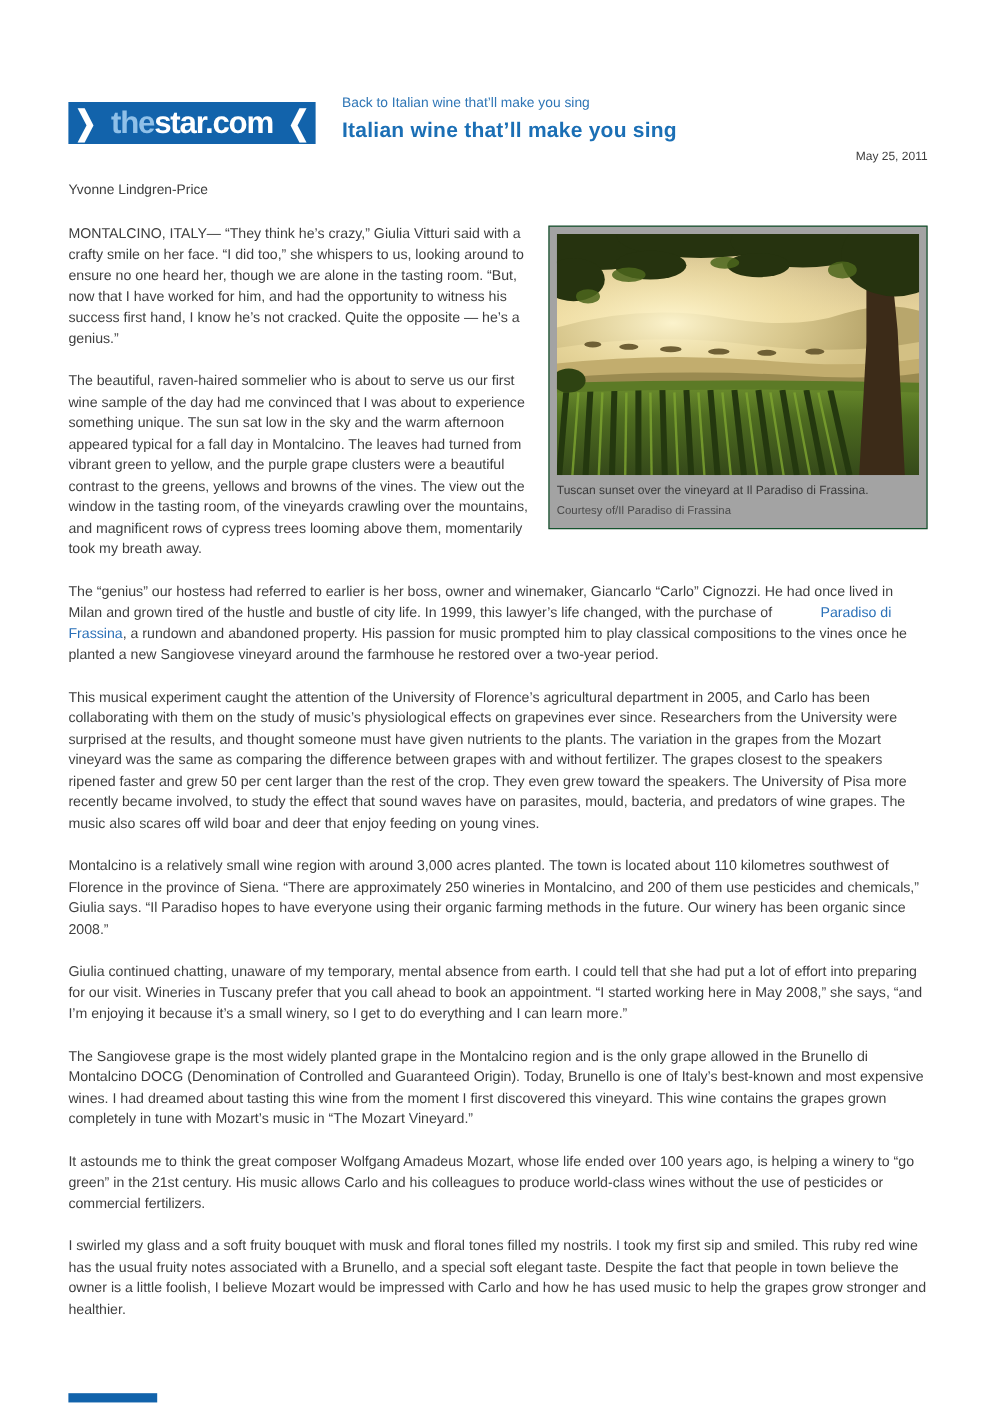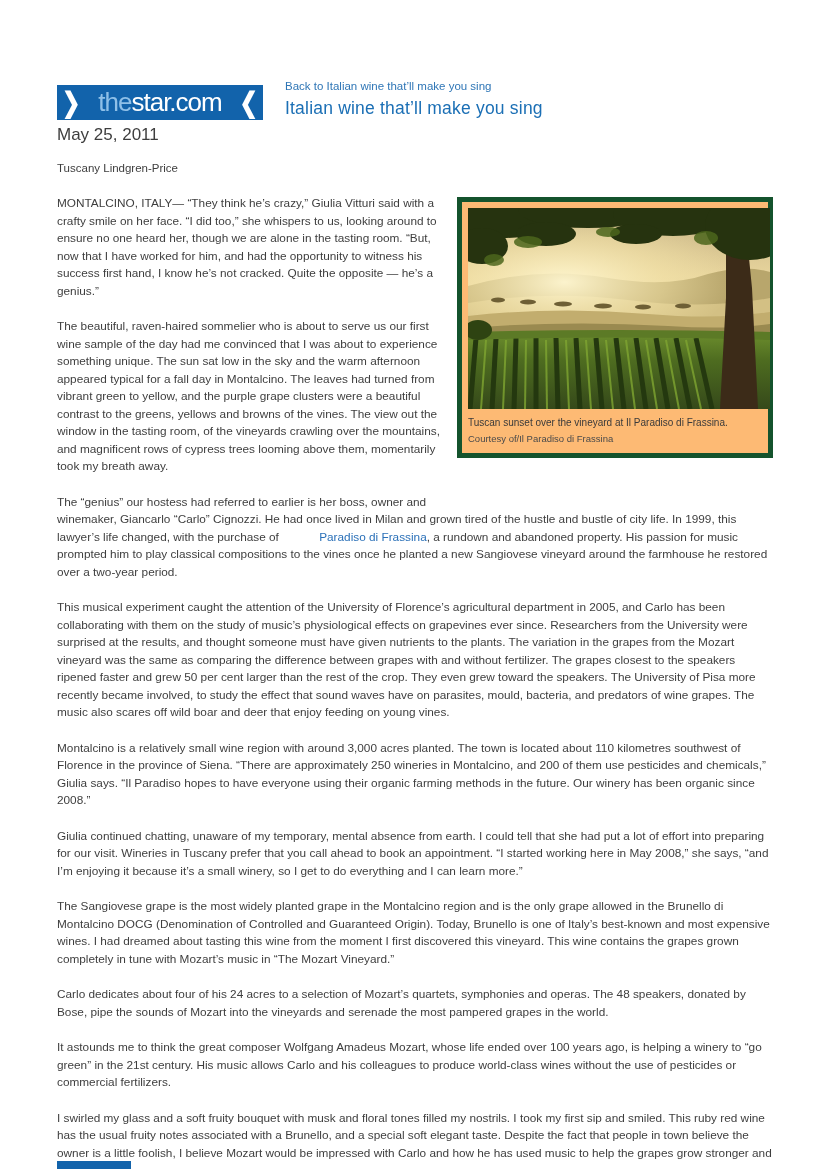--- a/index.html
+++ b/index.html
@@ -4,39 +4,39 @@
 <style>
   html,body{margin:0;padding:0;background:#ffffff;}
   body{font-family:"Liberation Sans", sans-serif;}
   .page{position:relative;width:827px;height:1169px;background:#ffffff;overflow:hidden;}
   .content{position:absolute;left:57px;top:85px;width:716px;}
 
   
   .masthead{position:relative;height:35px;}
   .logo{position:absolute;left:0;top:0;width:206px;height:35px;background:#1263ab;display:flex;align-items:center;justify-content:space-between;padding:0 5px;box-sizing:border-box;cursor:pointer;}
   .logo .chev{color:#ffffff;font-size:22px;font-weight:bold;line-height:35px;transform:scaleY(1.25);}
-  .logo .wordmark{font-size:26px;font-weight:normal;letter-spacing:-1px;line-height:35px;white-space:nowrap;}
+  .logo .wordmark{font-size:26px;font-weight:bold;letter-spacing:-1px;line-height:35px;white-space:nowrap;}
   .logo .word-the{color:#8fc0e8;}
   .logo .word-star{color:#ffffff;}
 
   .header-text{position:absolute;left:228px;top:-9px;width:488px;}
   .back-link{color:#2f76b6;font-size:11.5px;text-decoration:none;display:inline-block;cursor:pointer;}
-  .page-title{color:#1b6fb5;font-size:17.5px;font-weight:normal;margin-top:4px;letter-spacing:0.2px;}
+  .page-title{color:#1b6fb5;font-size:17.5px;font-weight:bold;margin-top:4px;letter-spacing:0.2px;}
 
-  .date-line{color:#3e3e3e;font-size:17px;margin-top:5px;}
+  .date-line{color:#3e3e3e;font-size:10px;margin-top:5px;text-align:right;}
   .author-line{color:#3e3e3e;font-size:11.5px;margin-top:17px;}
 
   
   .article{margin-top:21px;color:#3e3e3e;font-size:11.8px;line-height:17.5px;}
   .article p{margin:18px 0 0 0;}
   .article p:first-child{margin-top:0;}
   .inline-link{color:#2a70b8;text-decoration:none;cursor:pointer;padding-left:37px;}
 
   
-  .photo-figure{float:right;width:316px;box-sizing:border-box;border:5px solid #14532d;background:#fdba74;padding:6px;margin:2px 0 36px 10px;}
+  .photo-figure{float:right;width:316px;box-sizing:border-box;border:1px solid #14532d;background:#a3a3a3;padding:6px;margin:2px 0 36px 10px;}
   .photo-frame{width:302px;height:201px;overflow:hidden;display:block;}
   .photo-frame svg{display:block;}
   .photo-caption{font-size:10px;color:#3a3a3a;line-height:13px;margin-top:7px;}
   .photo-credit{font-size:9.5px;color:#4a4a4a;line-height:12px;margin-top:4px;text-align:left;padding-bottom:2px;}
 
   
   .logo-fragment{position:absolute;left:57px;top:1161px;width:74px;height:8px;background:#1263ab;}
 </style>
 </head>
 <body>
@@ -50,21 +50,21 @@
         <span class="wordmark"><span class="word-the">the</span><span class="word-star">star.com</span></span>
         <span class="chev">❮</span>
       </div>
       <div class="header-text">
         <a class="back-link">Back to Italian wine that’ll make you sing</a>
         <div class="page-title">Italian wine that’ll make you sing</div>
       </div>
     </div>
 
     <div class="date-line">May 25, 2011</div>
-    <div class="author-line">Tuscany Lindgren-Price</div>
+    <div class="author-line">Yvonne Lindgren-Price</div>
 
     <div class="article">
 
       <div class="photo-figure">
         <span class="photo-frame">
           <svg width="302" height="201" viewBox="0 0 302 201" xmlns="http://www.w3.org/2000/svg">
             <defs>
               <linearGradient id="sky" x1="0" y1="0" x2="0" y2="1">
                 <stop offset="0" stop-color="#c4b184"></stop>
                 <stop offset="0.5" stop-color="#e7d49c"></stop>
@@ -149,20 +149,19 @@
         <div class="photo-credit">Courtesy of/Il Paradiso di Frassina</div>
       </div>
 
       <p>MONTALCINO, ITALY— “They think he’s crazy,” Giulia Vitturi said with a crafty smile on her face. “I did too,” she whispers to us, looking around to ensure no one heard her, though we are alone in the tasting room. “But, now that I have worked for him, and had the opportunity to witness his success first hand, I know he’s not cracked. Quite the opposite — he’s a genius.”</p>
       <p>The beautiful, raven-haired sommelier who is about to serve us our first wine sample of the day had me convinced that I was about to experience something unique. The sun sat low in the sky and the warm afternoon appeared typical for a fall day in Montalcino. The leaves had turned from vibrant green to yellow, and the purple grape clusters were a beautiful contrast to the greens, yellows and browns of the vines. The view out the window in the tasting room, of the vineyards crawling over the mountains, and magnificent rows of cypress trees looming above them, momentarily took my breath away.</p>
       <p><span>The “genius” our hostess had referred to earlier is her boss, owner and winemaker, Giancarlo “Carlo” Cignozzi. He had once lived in Milan and grown tired of the hustle and bustle of city life. In 1999, this lawyer’s life changed, with the purchase of </span><a class="inline-link">Paradiso di Frassina</a><span>, a rundown and abandoned property. His passion for music prompted him to play classical compositions to the vines once he planted a new Sangiovese vineyard around the farmhouse he restored over a two-year period.</span></p>
       <p>This musical experiment caught the attention of the University of Florence’s agricultural department in 2005, and Carlo has been collaborating with them on the study of music’s physiological effects on grapevines ever since. Researchers from the University were surprised at the results, and thought someone must have given nutrients to the plants. The variation in the grapes from the Mozart vineyard was the same as comparing the difference between grapes with and without fertilizer. The grapes closest to the speakers ripened faster and grew 50 per cent larger than the rest of the crop. They even grew toward the speakers. The University of Pisa more recently became involved, to study the effect that sound waves have on parasites, mould, bacteria, and predators of wine grapes. The music also scares off wild boar and deer that enjoy feeding on young vines.</p>
       <p>Montalcino is a relatively small wine region with around 3,000 acres planted. The town is located about 110 kilometres southwest of Florence in the province of Siena. “There are approximately 250 wineries in Montalcino, and 200 of them use pesticides and chemicals,” Giulia says. “Il Paradiso hopes to have everyone using their organic farming methods in the future. Our winery has been organic since 2008.”</p>
       <p>Giulia continued chatting, unaware of my temporary, mental absence from earth. I could tell that she had put a lot of effort into preparing for our visit. Wineries in Tuscany prefer that you call ahead to book an appointment. “I started working here in May 2008,” she says, “and I’m enjoying it because it’s a small winery, so I get to do everything and I can learn more.”</p>
       <p>The Sangiovese grape is the most widely planted grape in the Montalcino region and is the only grape allowed in the Brunello di Montalcino DOCG (Denomination of Controlled and Guaranteed Origin). Today, Brunello is one of Italy’s best-known and most expensive wines. I had dreamed about tasting this wine from the moment I first discovered this vineyard. This wine contains the grapes grown completely in tune with Mozart’s music in “The Mozart Vineyard.”</p>
-      <p>Carlo dedicates about four of his 24 acres to a selection of Mozart’s quartets, symphonies and operas. The 48 speakers, donated by Bose, pipe the sounds of Mozart into the vineyards and serenade the most pampered grapes in the world.</p>
       <p>It astounds me to think the great composer Wolfgang Amadeus Mozart, whose life ended over 100 years ago, is helping a winery to “go green” in the 21st century. His music allows Carlo and his colleagues to produce world-class wines without the use of pesticides or commercial fertilizers.</p>
       <p>I swirled my glass and a soft fruity bouquet with musk and floral tones filled my nostrils. I took my first sip and smiled. This ruby red wine has the usual fruity notes associated with a Brunello, and a special soft elegant taste. Despite the fact that people in town believe the owner is a little foolish, I believe Mozart would be impressed with Carlo and how he has used music to help the grapes grow stronger and healthier.</p>
     </div>
   </div>
 
   <div class="logo-fragment"></div>
 </div>
 
 </body></html>

